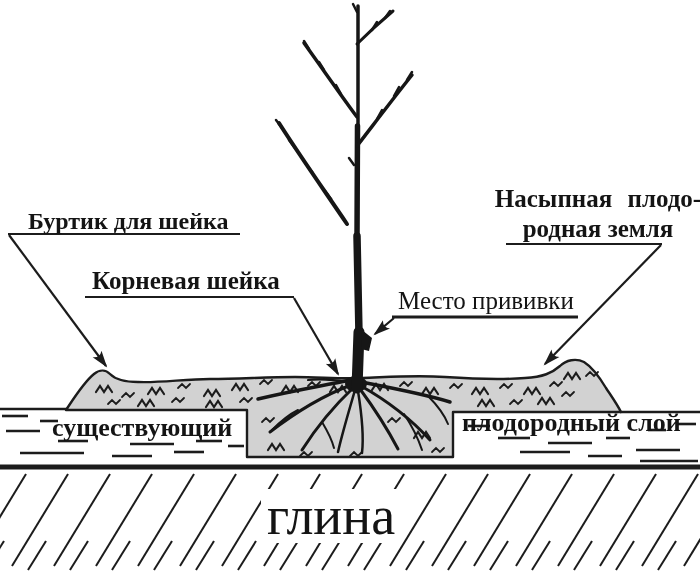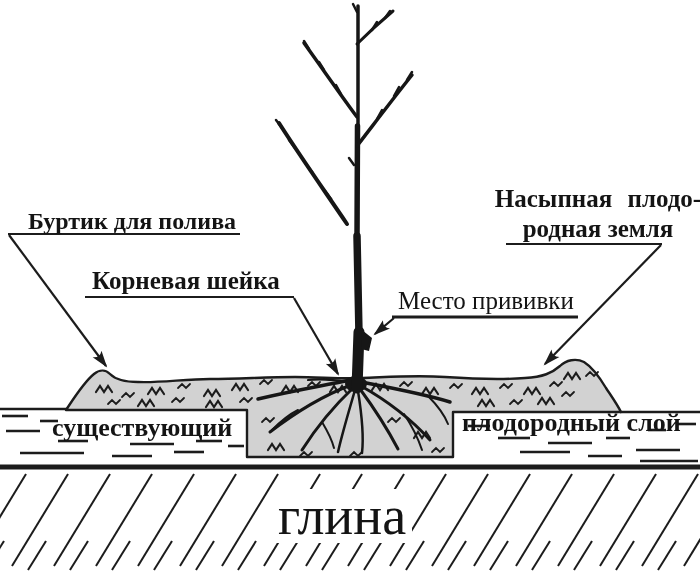--- a/index.html
+++ b/index.html
@@ -10,21 +10,21 @@
   .stage svg{position:absolute;left:0;top:0;}
   .lbl{position:absolute;line-height:1;white-space:nowrap;color:#141414;}
   .lbl.b{font-weight:bold;}
   .lbl-burtik{left:28px;top:209px;font-size:24px;}
   .lbl-kornevaya{left:92px;top:268px;font-size:25px;}
   .lbl-mesto{left:398px;top:288px;font-size:25px;font-weight:normal;}
   .lbl-nasypnaya{left:492px;top:184px;width:212px;text-align:center;font-size:25px;line-height:30px;white-space:normal;}
   .lbl-nasypnaya .ln1{word-spacing:9px;}
   .lbl-sushch{left:52px;top:415px;font-size:26px;}
   .lbl-plodorod{left:462px;top:410px;font-size:26px;}
-  .lbl-glina{left:272px;top:489px;font-size:54px;font-weight:normal;padding:0 6px;background:#fff;}
+  .lbl-glina{left:261px;top:489px;font-size:54px;font-weight:normal;padding:0 6px;background:#fff;}
 </style>
 </head>
 <body>
 
 <div class="stage">
 
   <svg width="700" height="571" viewBox="0 0 700 571">
     <defs>
       <marker id="arr" markerUnits="userSpaceOnUse" markerWidth="18" markerHeight="13" refX="15" refY="6.5" orient="auto">
         <path d="M0 1 L17 6.5 L0 12 Q5 6.5 0 1 Z" fill="#1c1c1c"></path>
@@ -210,21 +210,21 @@
     </g>
 
     <g stroke="#1c1c1c" stroke-width="2.2" fill="none">
       <line x1="9" y1="235" x2="106" y2="366" marker-end="url(#arr)"></line>
       <line x1="294" y1="298" x2="338" y2="374" marker-end="url(#arr)"></line>
       <line x1="394" y1="318" x2="375" y2="334" marker-end="url(#arr)"></line>
       <line x1="661" y1="245" x2="545" y2="364" marker-end="url(#arr)"></line>
     </g>
   </svg>
 
-  <div class="lbl b lbl-burtik">Буртик для полива</div>
+  <div class="lbl b lbl-burtik">Буртик для шейка</div>
   <div class="lbl lbl-mesto">Место прививки</div>
   <div class="lbl b lbl-kornevaya">Корневая шейка</div>
   <div class="lbl b lbl-nasypnaya">
     <div class="ln1">Насыпная плодо-</div>
     <div class="ln2">родная земля</div>
   </div>
   <div class="lbl b lbl-plodorod">плодородный слой</div>
   <div class="lbl b lbl-sushch">существующий</div>
   <div class="lbl lbl-glina">глина</div>
 

